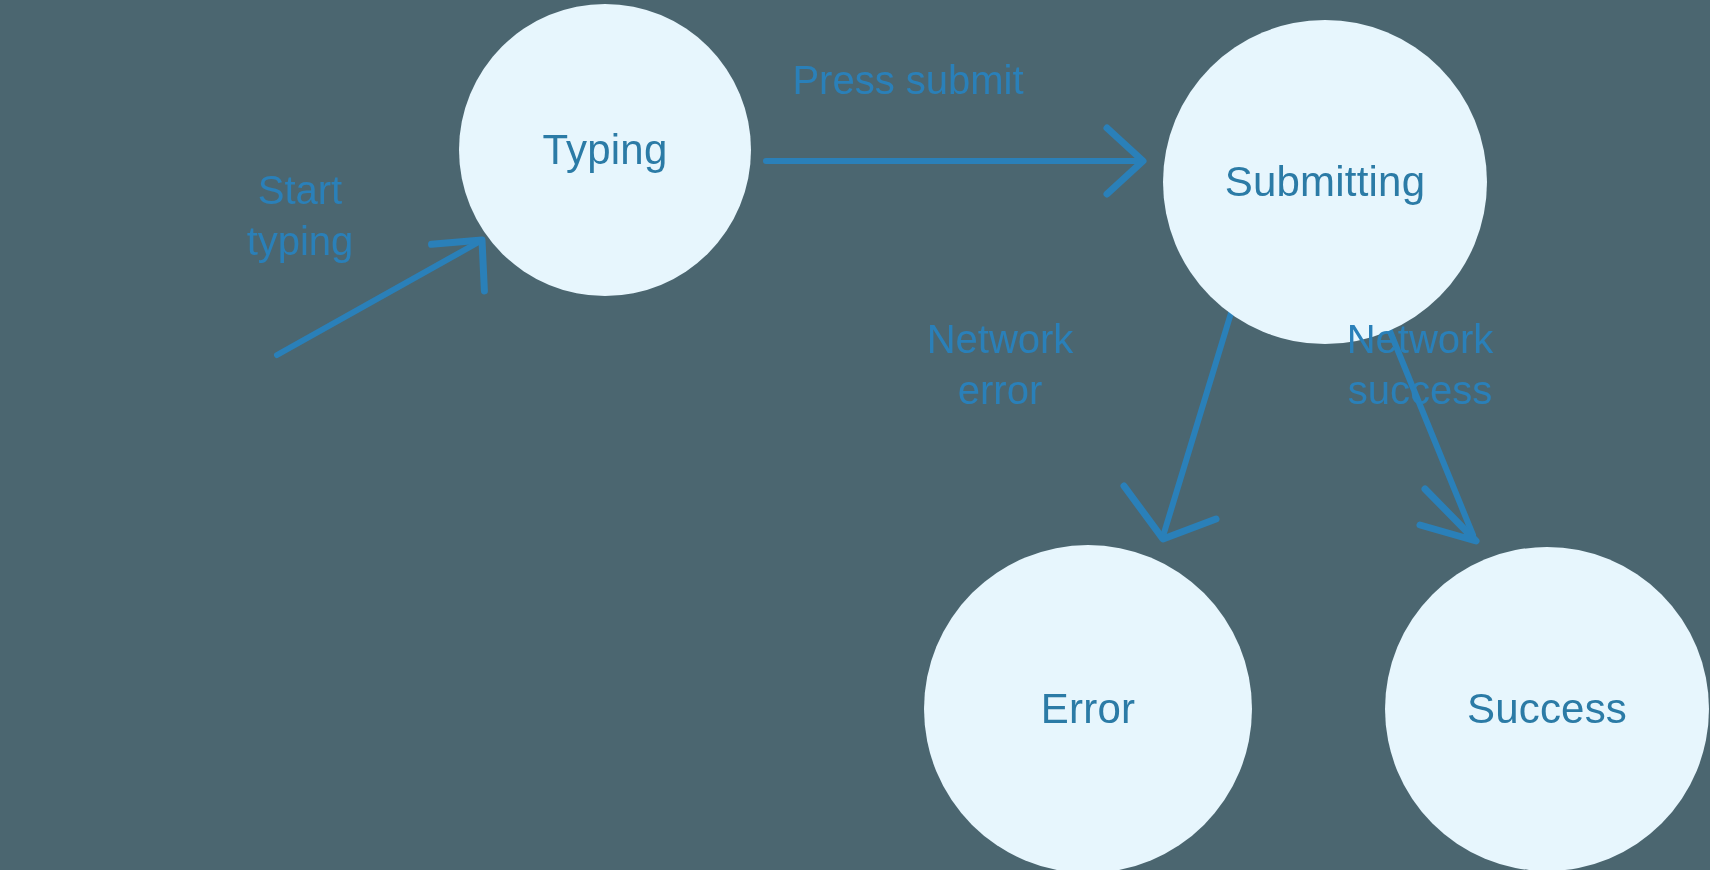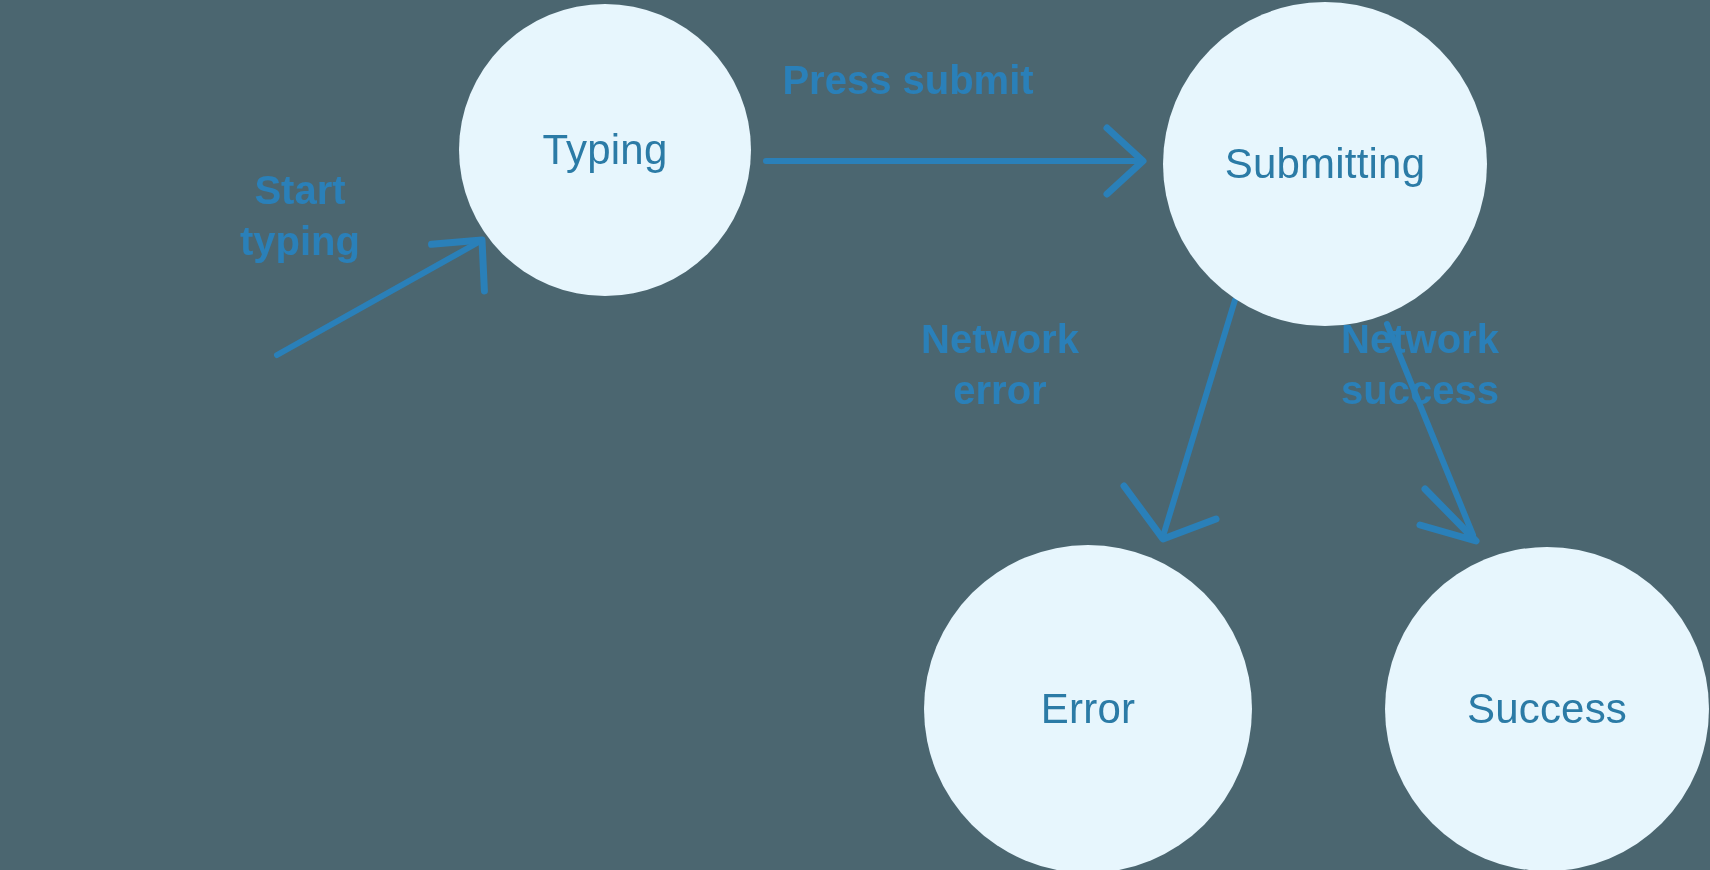--- a/index.html
+++ b/index.html
@@ -39,21 +39,21 @@
     font-weight: 400;
     letter-spacing: 0.2px;
     line-height: 1.1;
     white-space: nowrap;
     text-align: center;
   }
   .edge-label {
     position: absolute;
     color: #2a80b9;
     font-size: 40px;
-    font-weight: 700;
+    font-weight: 400;
     line-height: 1.28;
     text-align: center;
     white-space: pre-line;
     transform: translate(-50%, -50%);
     pointer-events: none;
   }
 </style>
 </head>
 <body>
 
@@ -80,21 +80,21 @@
       <line x1="1387" y1="324" x2="1473" y2="535" stroke="#2a80b9" stroke-width="6" stroke-linecap="round"></line>
       <polyline points="1425,489 1476,541 1420,525" fill="none" stroke="#2a80b9" stroke-width="7" stroke-linecap="round" stroke-linejoin="round"></polyline>
     </g>
   </svg>
 
 
   <div class="state-node" style="left:459px; top:4px; width:292px; height:292px;">
     <span class="state-label">Typing</span>
   </div>
 
-  <div class="state-node" style="left:1163px; top:2px; width:324px; height:324px;">
+  <div class="state-node" style="left:1163px; top:20px; width:324px; height:324px;">
     <span class="state-label">Submitting</span>
   </div>
 
   <div class="state-node" style="left:924px; top:545px; width:328px; height:328px;">
     <span class="state-label">Error</span>
   </div>
 
   <div class="state-node" style="left:1385px; top:547px; width:324px; height:324px;">
     <span class="state-label">Success</span>
   </div>

